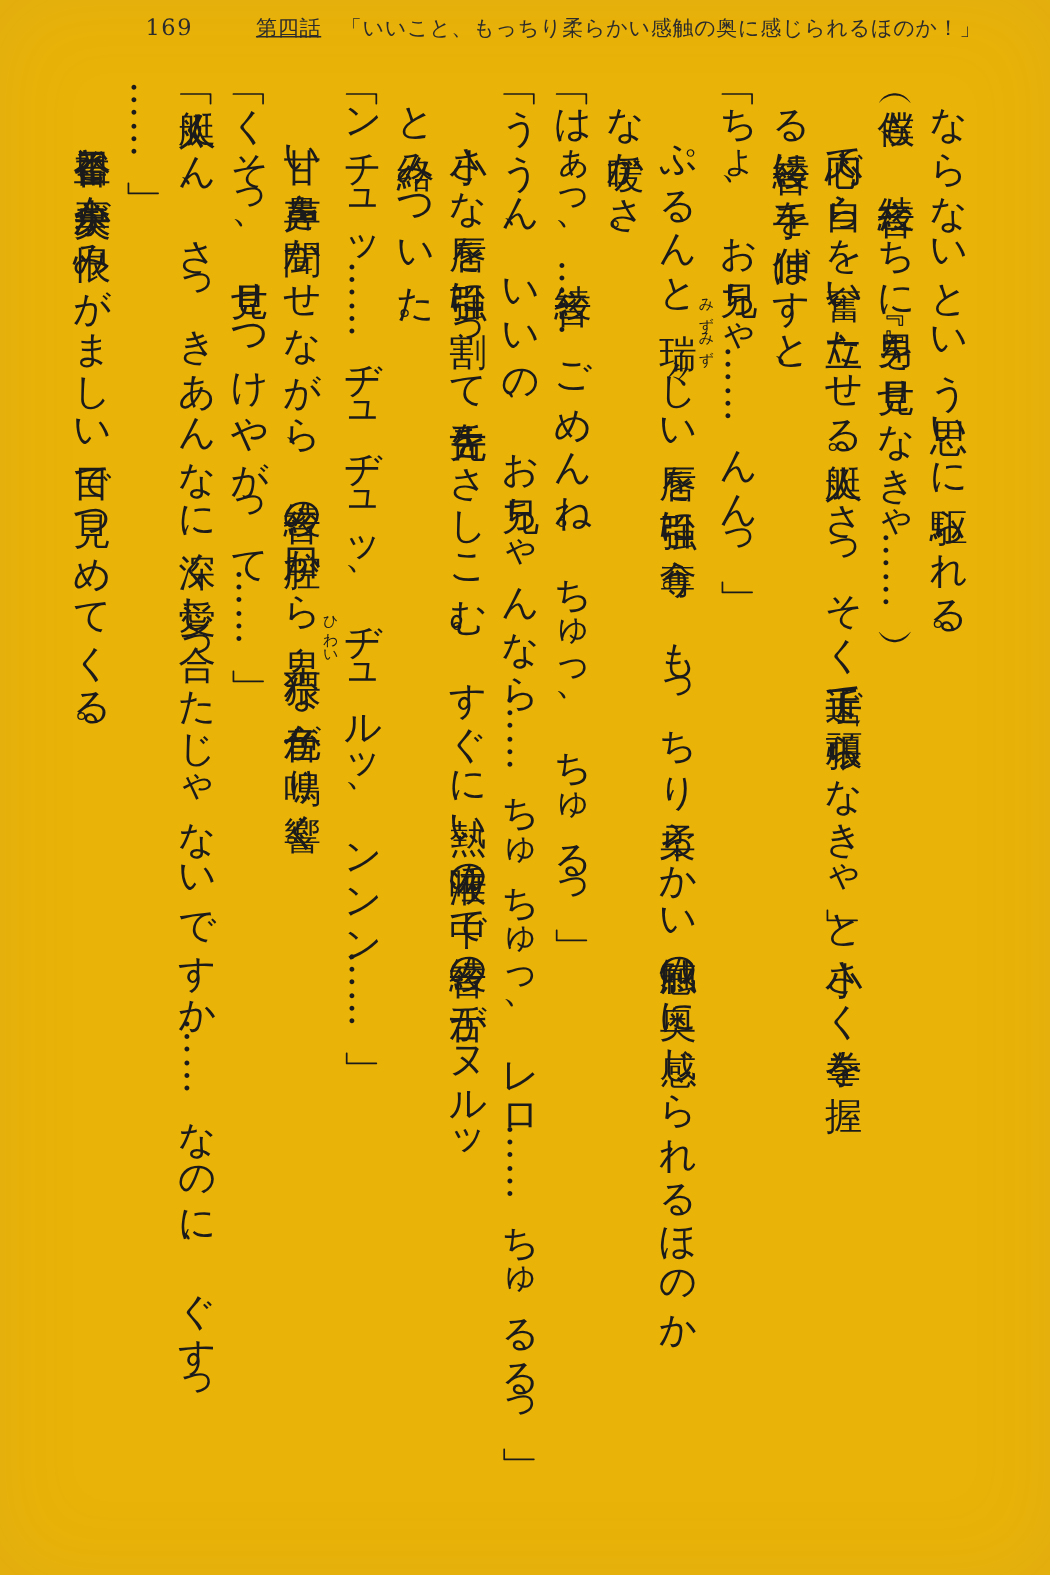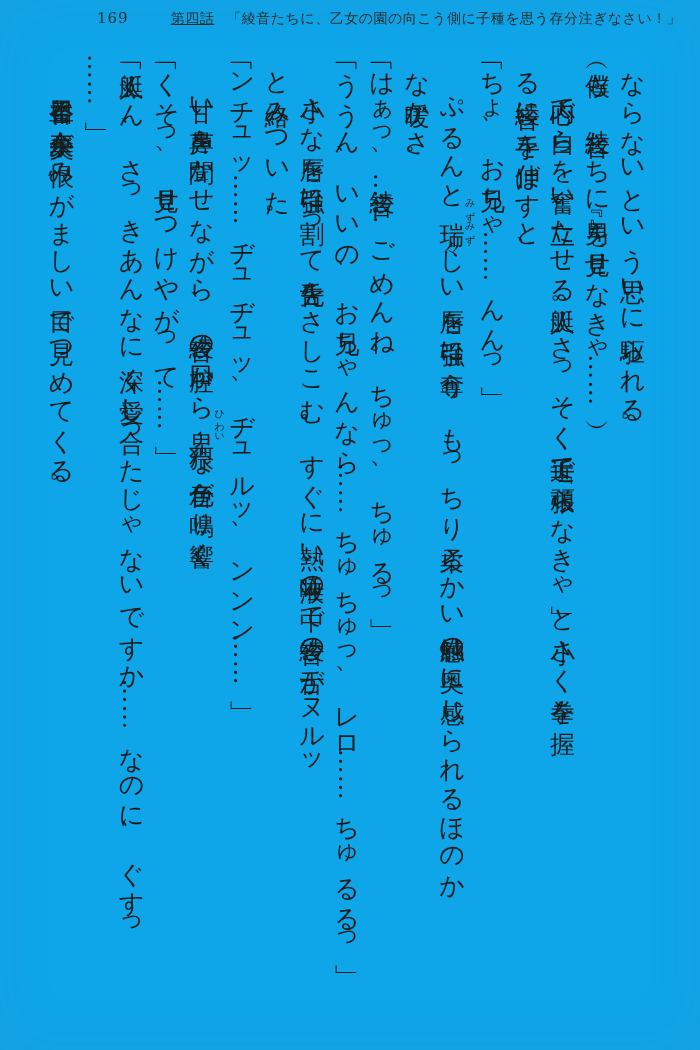--- a/index.html
+++ b/index.html
@@ -4,21 +4,21 @@
 <style>
   html, body {
     margin: 0;
     padding: 0;
     background: #e8e8e8;
   }
   .page {
     position: relative;
     width: 700px;
     height: 1050px;
-    background: #0ea5e9;
+    background: #eab308;
     font-family: "DejaVu Serif", "Liberation Serif", serif;
     overflow: hidden;
     box-sizing: border-box;
   }
   
   .running-head {
     position: absolute;
     top: 9px;
     left: 97px;
     display: flex;
@@ -76,21 +76,21 @@
   }
 </style>
 </head>
 <body>
 
 <div class="page">
 
   <div class="running-head">
     <span class="page-number">169</span>
     <span class="chapter-label">第四話</span>
-    <span class="chapter-title">「綾音たちに、乙女の園の向こう側に子種を思う存分注ぎなさい！」</span>
+    <span class="chapter-title">「いいこと、もっちり柔らかい感触の奥に感じられるほのか！」</span>
   </div>
 
   <main class="body-text">
       <p>ならないという思いに駆られる。</p>
       <p>（僕も、綾音たちに『男』を見せなきゃ……）</p>
       <p class="indent">内心で自らを奮い立たせる艇人。さっそく手近で「頑張らなきゃ」と小さく拳を握</p>
       <p>る綾音に手を伸ばすと、</p>
       <p>「ちょ、お兄ちゃ……んんっ」</p>
       <p class="indent">ぷるんと<ruby>瑞々<rt>みずみず</rt></ruby>しい唇を強引に奪う。もっちり柔らかい感触の奥に感じられるほのか</p>
       <p>な暖かさ。</p>

